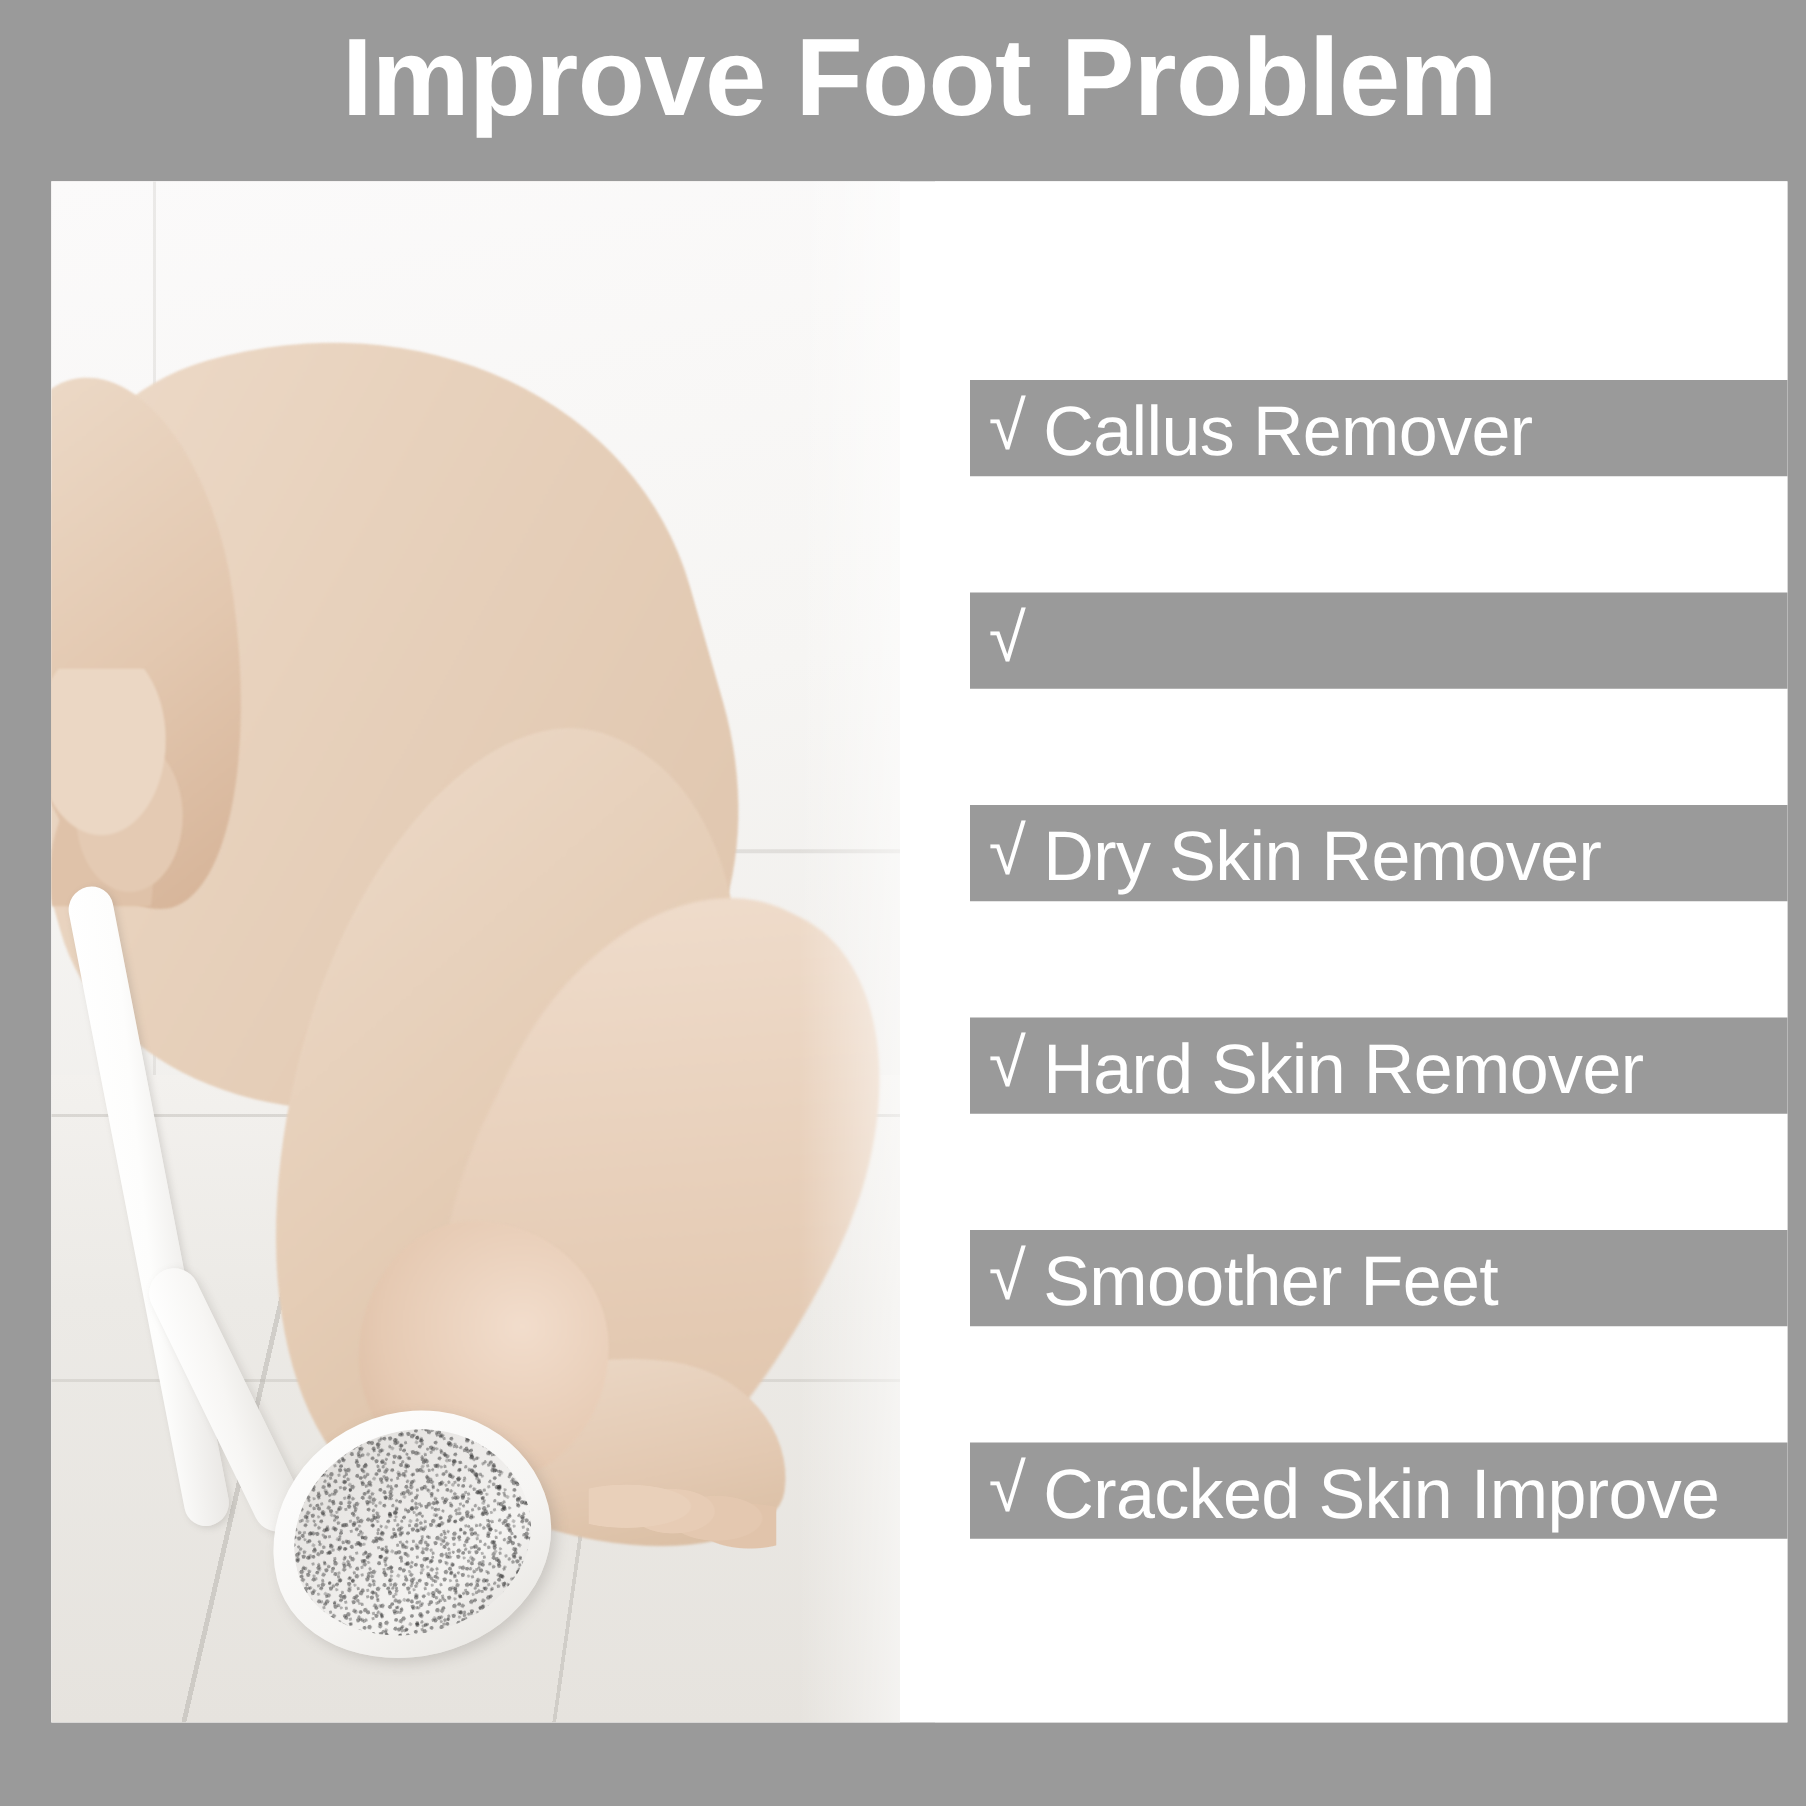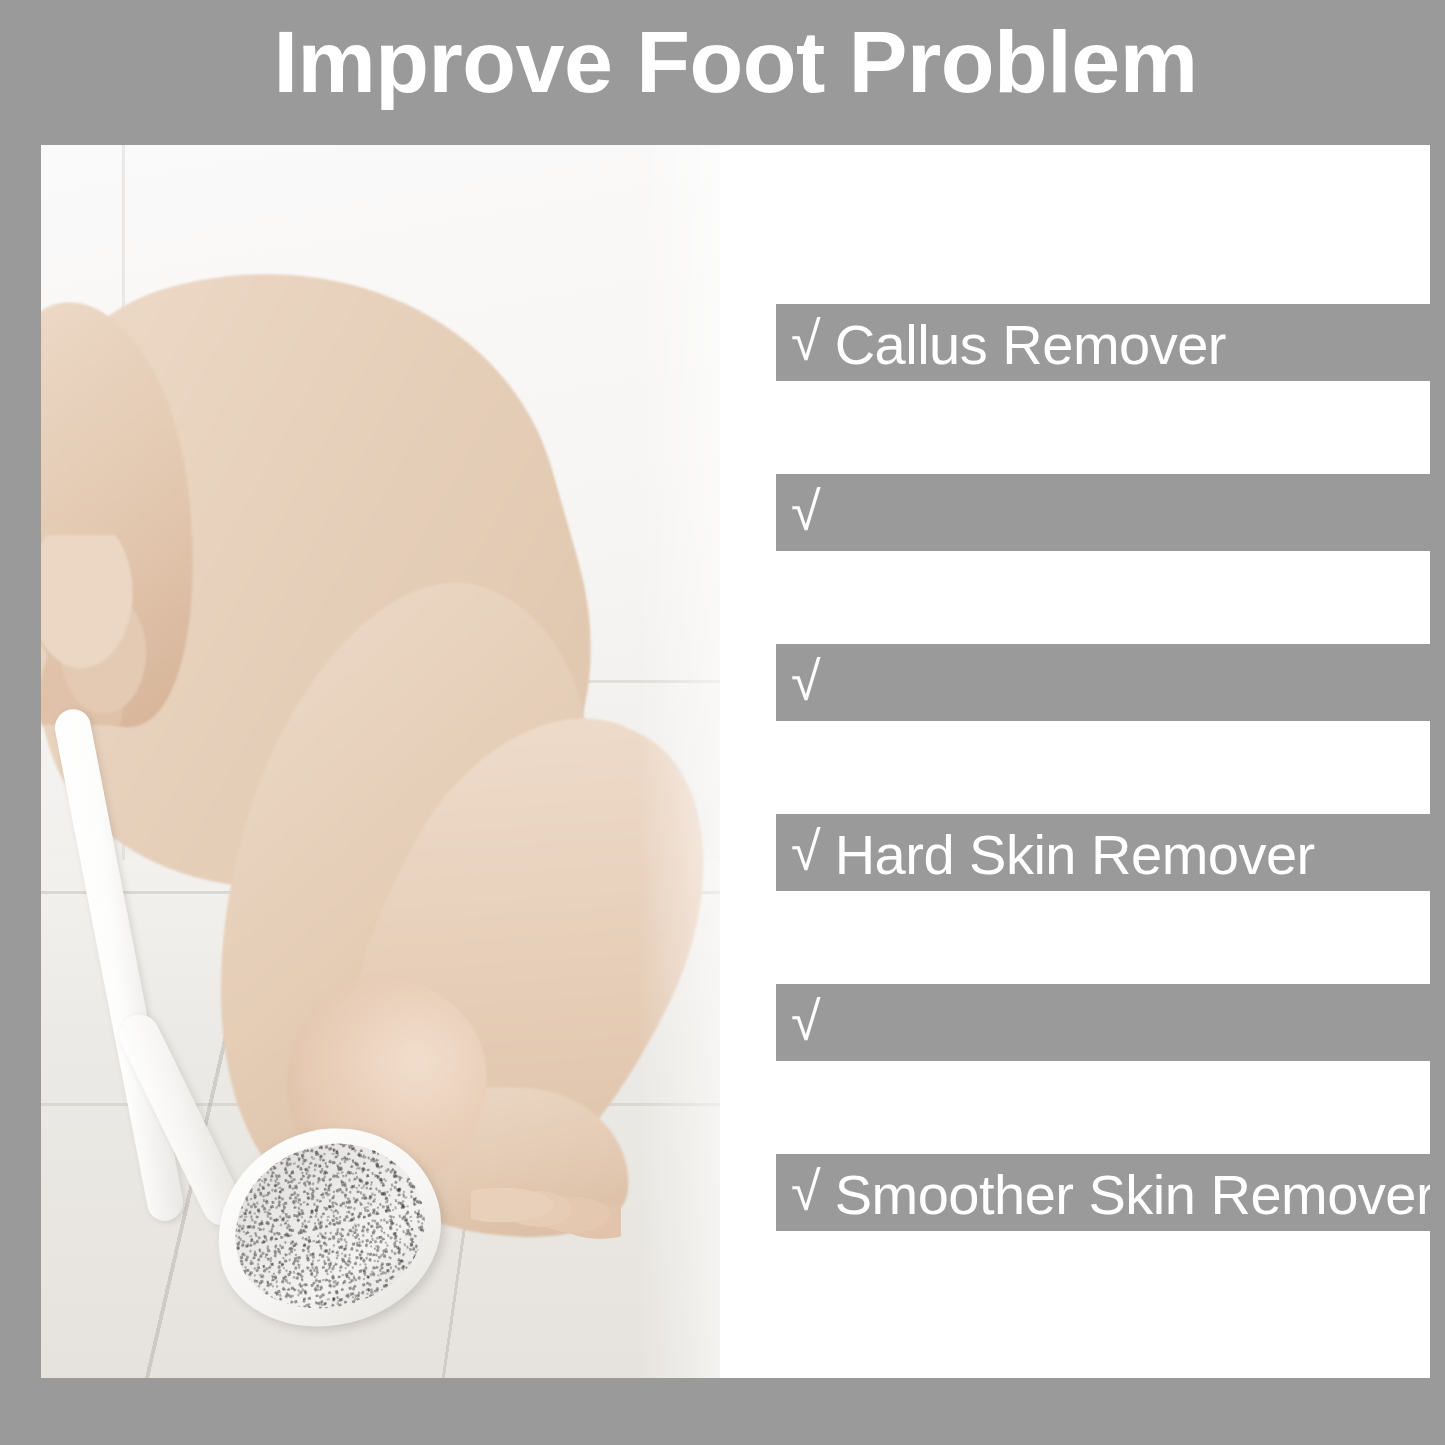--- a/index.html
+++ b/index.html
@@ -272,28 +272,30 @@
     <div id="features">
       <div class="bar" style="top:159px">
         <span class="check">√</span>
         <span class="label">Callus Remover</span>
       </div>
       <div class="bar" style="top:329px">
         <span class="check">√</span>
       </div>
       <div class="bar" style="top:499px">
         <span class="check">√</span>
+        <span class="label">Dry Skin Remover</span>
       </div>
       <div class="bar" style="top:669px">
         <span class="check">√</span>
         <span class="label">Hard Skin Remover</span>
       </div>
       <div class="bar" style="top:839px">
         <span class="check">√</span>
+        <span class="label">Smoother Feet</span>
       </div>
       <div class="bar" style="top:1009px">
         <span class="check">√</span>
-        <span class="label">Smoother Skin Remover</span>
+        <span class="label">Cracked Skin Improve</span>
       </div>
     </div>
 
   </div>
 </div>
 
 </body></html>

